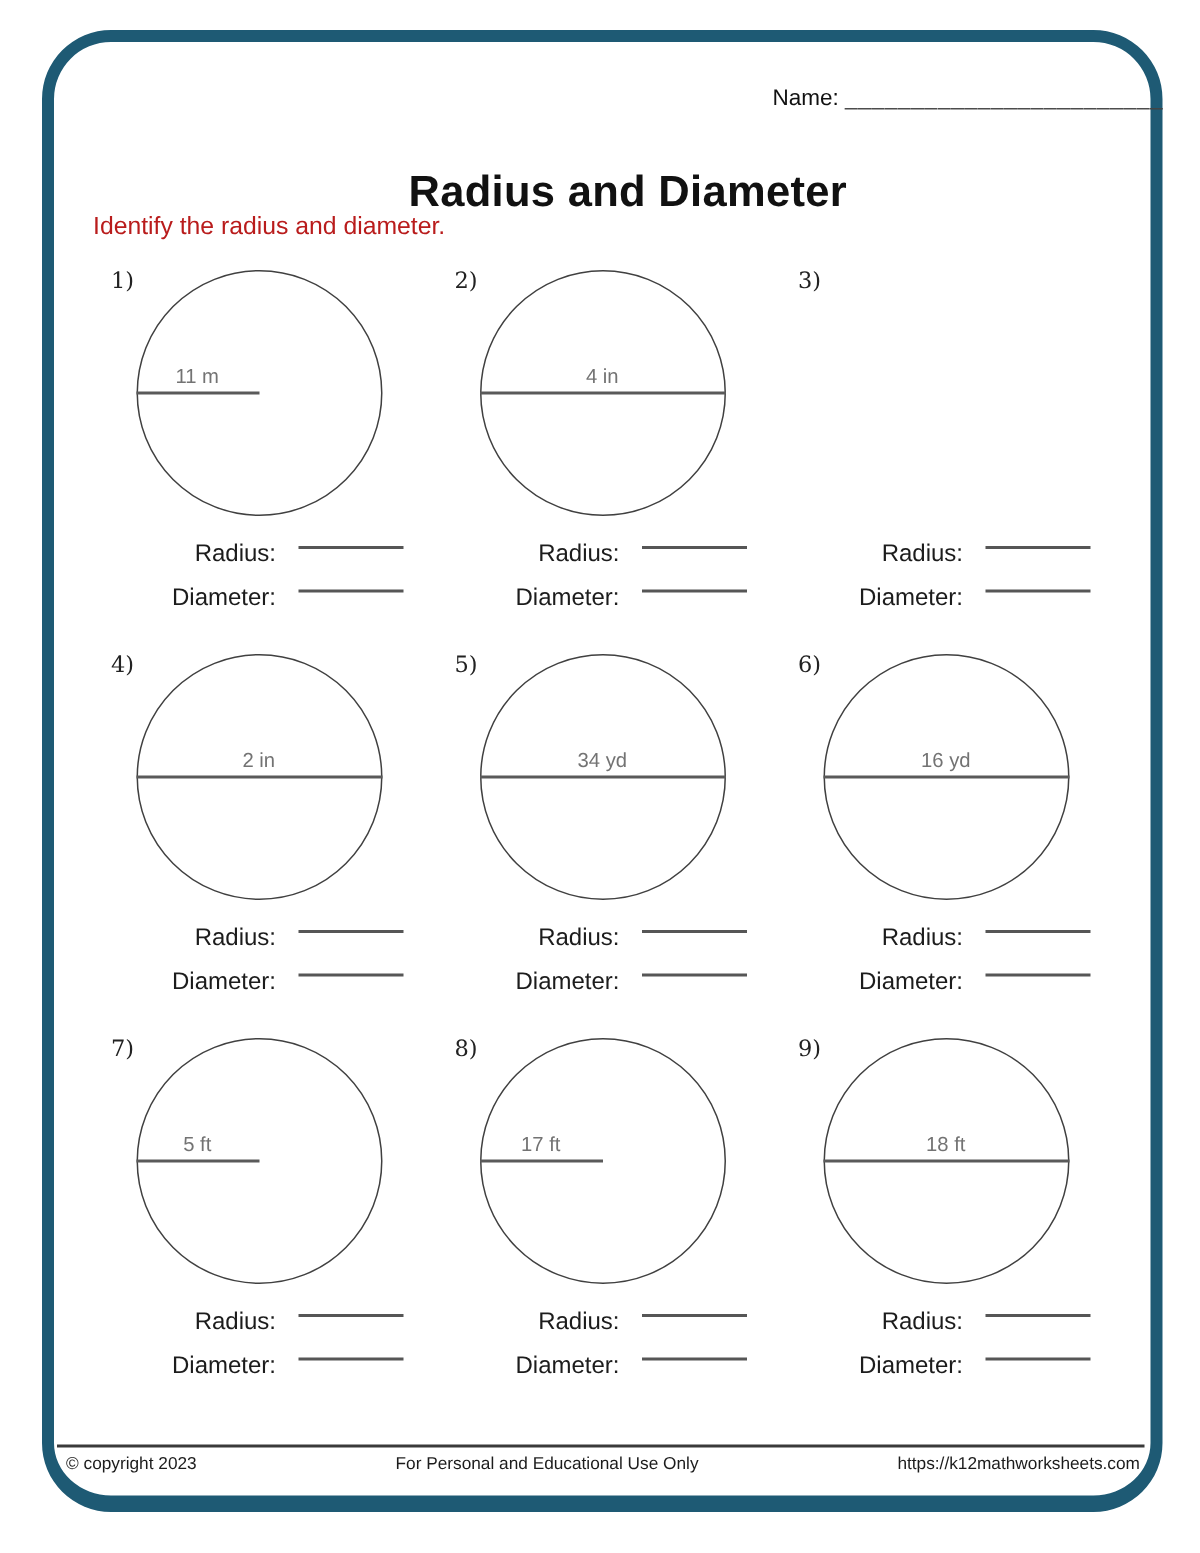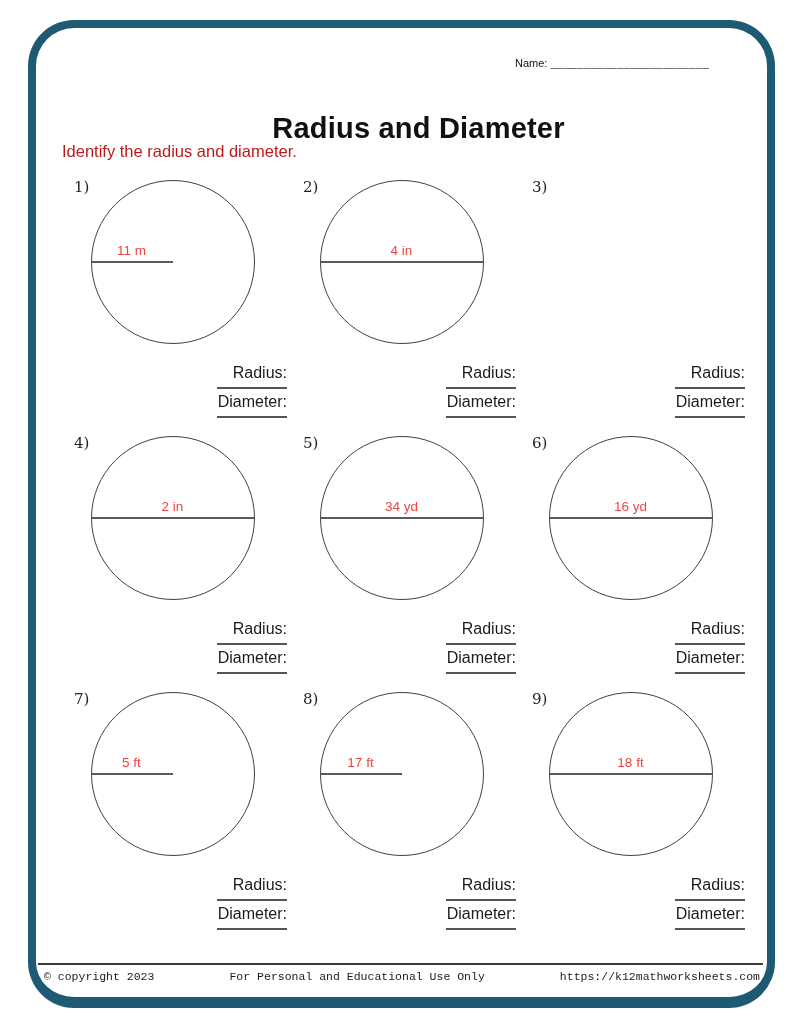--- a/index.html
+++ b/index.html
@@ -5,21 +5,21 @@
   * { box-sizing: border-box; margin: 0; padding: 0; }
   html, body { width: 800px; height: 1035px; background: #ffffff; }
   body { font-family: "Liberation Sans", sans-serif; color: #1f1f1f; position: relative; }
 
   .page-border {
     position: absolute; left: 28px; top: 20px; width: 747px; height: 988px;
     border: 8px solid #1e5a74; border-bottom-width: 11px; border-radius: 46px;
   }
 
   .name-row {
-    position: absolute; top: 57px; left: 515px; font-size: 11px; color: #111;
+    position: absolute; top: 57px; left: 515px; font-size: 15px; color: #111;
     white-space: nowrap;
   }
   .name-row .underscores { color: #444; letter-spacing: .5px; }
 
   .title {
     position: absolute; top: 112px; left: 0; width: 800px; text-align: center;
     font-size: 29px; font-weight: bold; color: #111; letter-spacing: .2px; padding-left: 37px;
   }
 
   .instruction {
@@ -45,47 +45,46 @@
   .circle {
     position: absolute; inset: 0; border: 1.5px solid #404040; border-radius: 50%;
   }
   .mline {
     position: absolute; left: 0; top: calc(50% - 1px); height: 2px; background: #5a5a5a;
   }
   .line-radius  .mline { width: 50%; }
   .line-diameter .mline { width: 100%; }
   .mlabel {
     position: absolute; left: 0; bottom: calc(50% + 4px); text-align: center;
-    font-size: 13.5px; color: #ef4444;
+    font-size: 13.5px; color: #737373;
   }
   .line-radius  .mlabel { width: 50%; }
   .line-diameter .mlabel { width: 100%; }
 
   .answers { position: absolute; top: 184px; left: 0; width: 100%; }
   .arow {
-    display: flex; justify-content: center; align-items: flex-end;
+    display: flex; justify-content: center; 
     height: 29px;
-    flex-direction: column;
   }
   .alabel {
     width: 108px; text-align: right; font-size: 16px; color: #1c1c1c; line-height: 20px;
   }
   .blank {
     display: inline-block; width: 70px; height: 4px; margin-left: 15px;
     border-bottom: 2px solid #565656; transform: translateY(2px);
   }
 
   .footer-divider {
     position: absolute; left: 38px; right: 37px; top: 963px;
     border-top: 2px solid #3a3a3a;
   }
   .footer {
     position: absolute; left: 44px; right: 40px; top: 970px;
     display: flex; justify-content: space-between;
-    font-size: 11.5px; color: #1c1c1c; font-family: Liberation Mono, monospace;
+    font-size: 11.5px; color: #1c1c1c;
   }
 </style>
 </head>
 <body>
 
 <div class="page-border"></div>
 
 <div class="name-row">
   <span>Name:</span>
   <span class="underscores">________________________</span>

